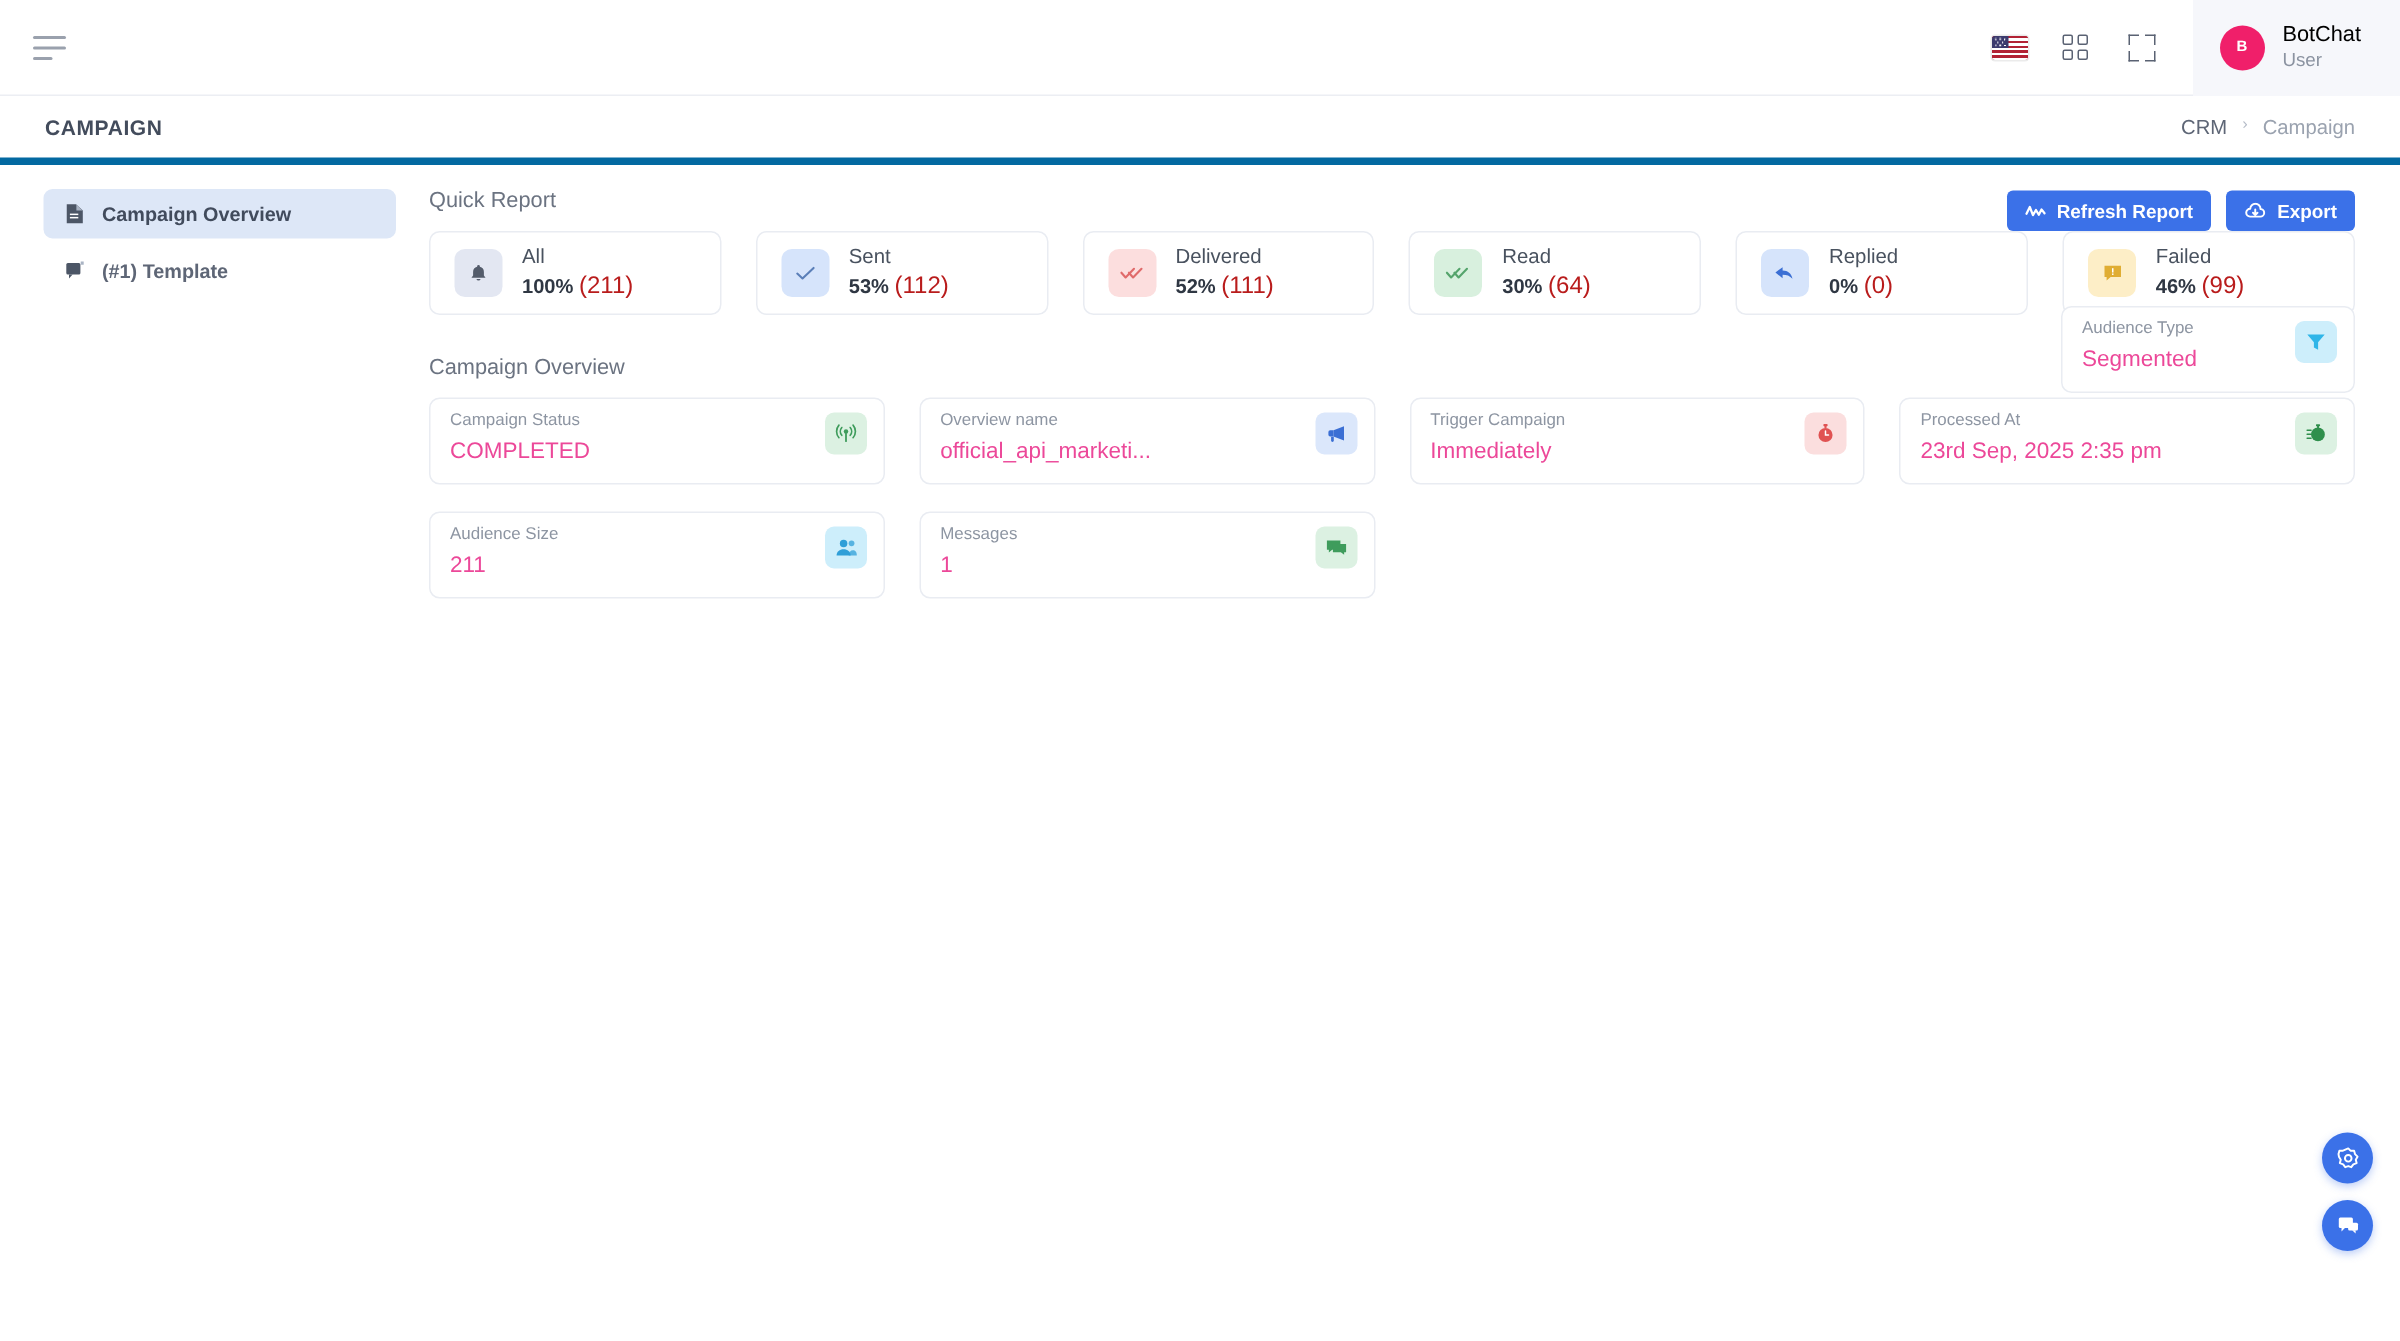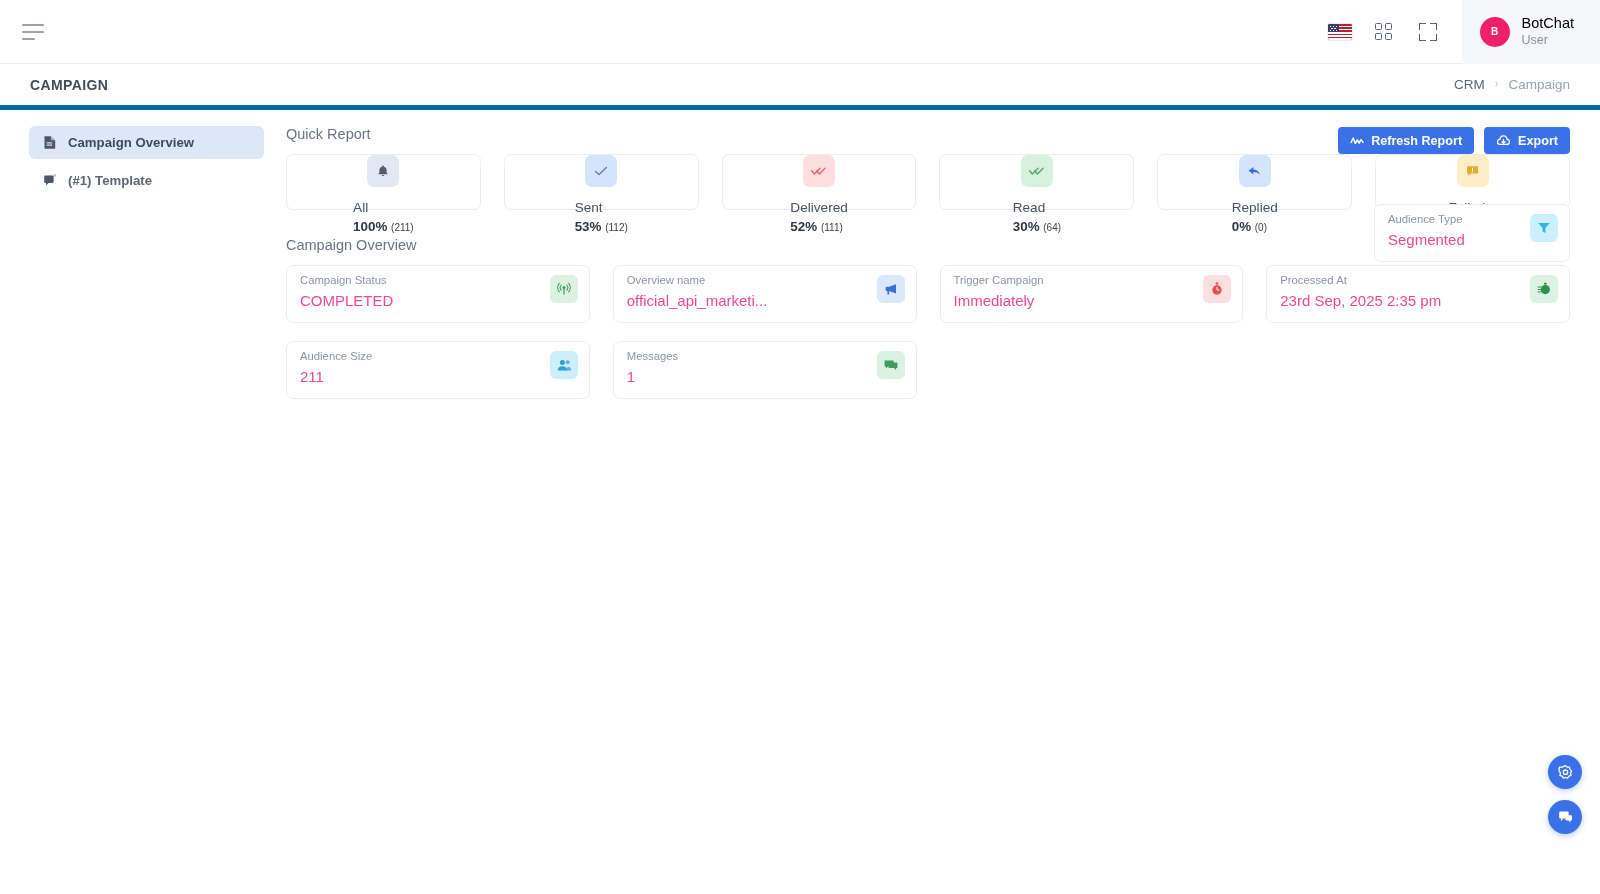--- a/index.html
+++ b/index.html
@@ -157,31 +157,30 @@
     margin-bottom: 27px;
   }
   .stat-card {
     background: #fff;
     border: 1px solid #e9ecf2;
     border-radius: 7px;
     height: 56px;
     display: flex; align-items: center;
     gap: 13px;
     padding: 0 16px;
-    flex-direction: column;
   }
   .stat-ico {
     width: 32px; height: 32px; border-radius: 7px;
     display: flex; align-items: center; justify-content: center;
     flex: none;
   }
   .stat-txt { line-height: 1.25; }
   .stat-label { font-size: 13.6px; color: #49525f; }
   .stat-value { font-size: 13.4px; font-weight: bold; color: #2f3743; margin-top: 2px; }
-  .stat-value small { font-weight: normal; color: #404040; font-size: 10px; }
+  .stat-value small { font-weight: normal; color: #b91c1c; font-size: 16px; }
 
   
   .info-grid {
     display: grid;
     grid-template-columns: repeat(4, 1fr);
     gap: 23px;
     margin-bottom: 18px;
   }
   .info-card {
     background: #fff;

